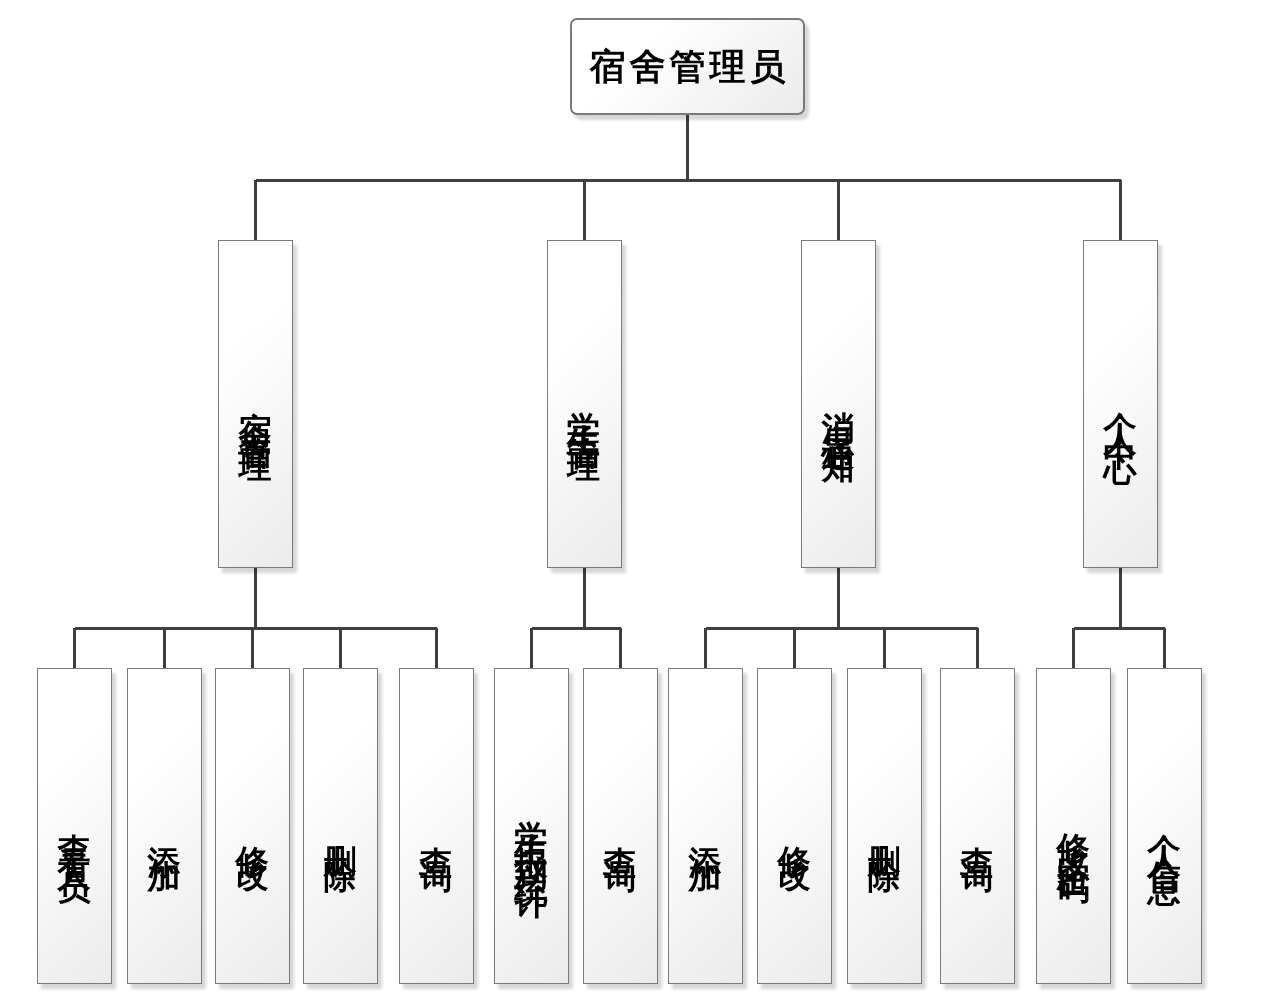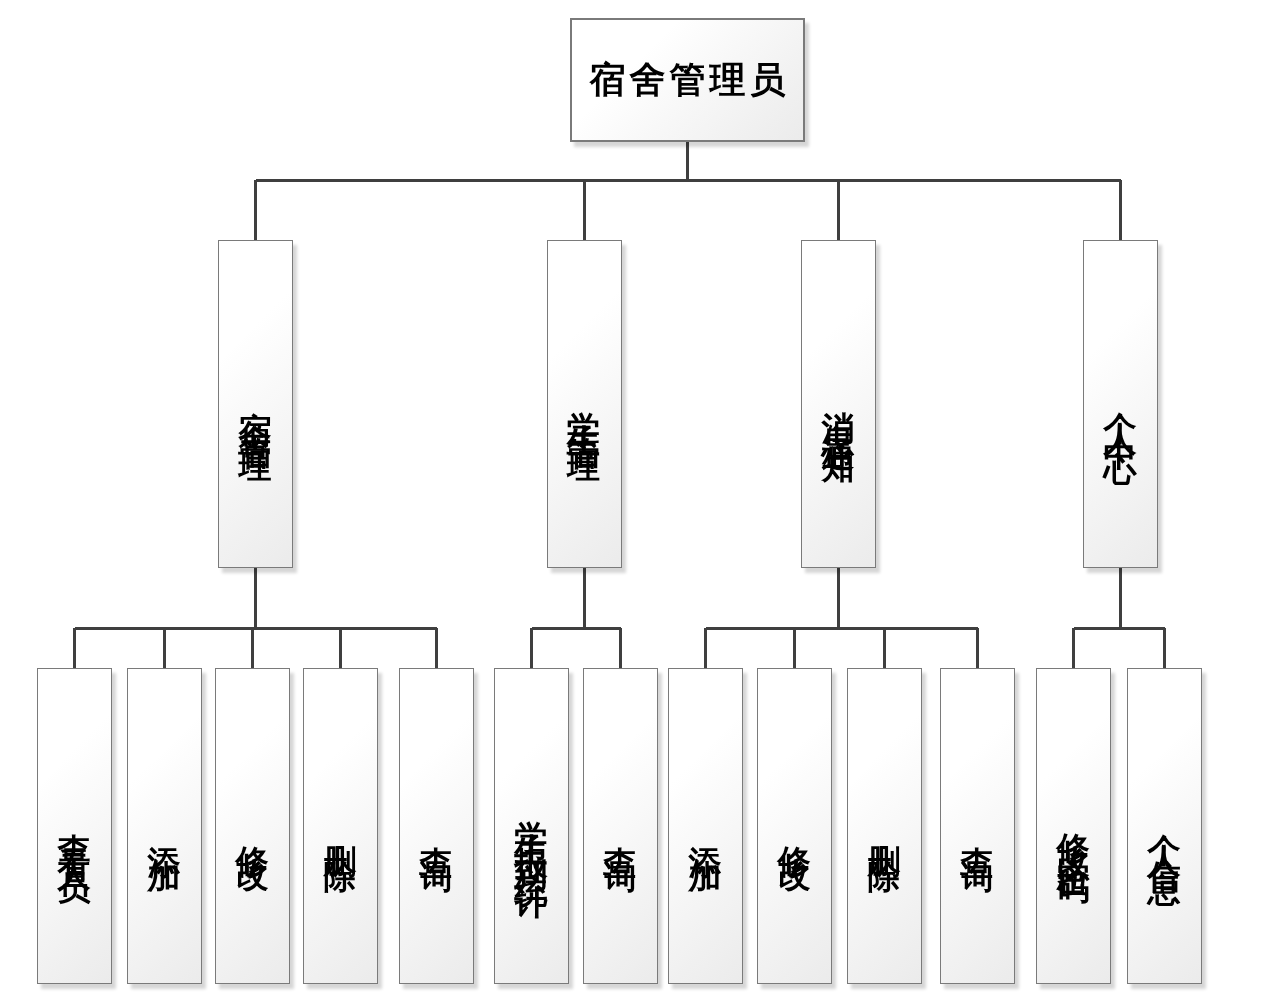--- a/index.html
+++ b/index.html
@@ -55,21 +55,21 @@
 <div id="canvas">
 
   <svg id="connectors" width="1285" height="1008" viewBox="0 0 1285 1008" xmlns="http://www.w3.org/2000/svg">
     <path d="M687.5 115 V180 M255.5 180 H1120.5 M255.5 180 V240 M584 180 V240 M838.5 180 V240 M1120.5 180 V240"></path>
     <path d="M255.5 568 V628 M74.5 628 H436.5 M74.5 628 V668 M164.5 628 V668 M252.5 628 V668 M340.5 628 V668 M436.5 628 V668"></path>
     <path d="M584 568 V628 M531.5 628 H620.5 M531.5 628 V668 M620.5 628 V668"></path>
     <path d="M838.5 568 V628 M705.5 628 H977.5 M705.5 628 V668 M794.5 628 V668 M884.5 628 V668 M977.5 628 V668"></path>
     <path d="M1120.5 568 V628 M1073.5 628 H1164.5 M1073.5 628 V668 M1164.5 628 V668"></path>
   </svg>
 
-  <div class="node root h" style="left:570px;top:18px;width:235px;height:124px;">
+  <div class="node root h" style="left:570px;top:18px;width:235px;height:97px;border-radius:7px;">
     <span class="label">宿舍管理员</span>
   </div>
 
   <div class="node v" style="left:218px;top:240px;width:75px;height:328px;">
     <span class="label">宿舍管理</span>
   </div>
   <div class="node v" style="left:546.5px;top:240px;width:75px;height:328px;">
     <span class="label">学生管理</span>
   </div>
   <div class="node v" style="left:801px;top:240px;width:75px;height:328px;">

